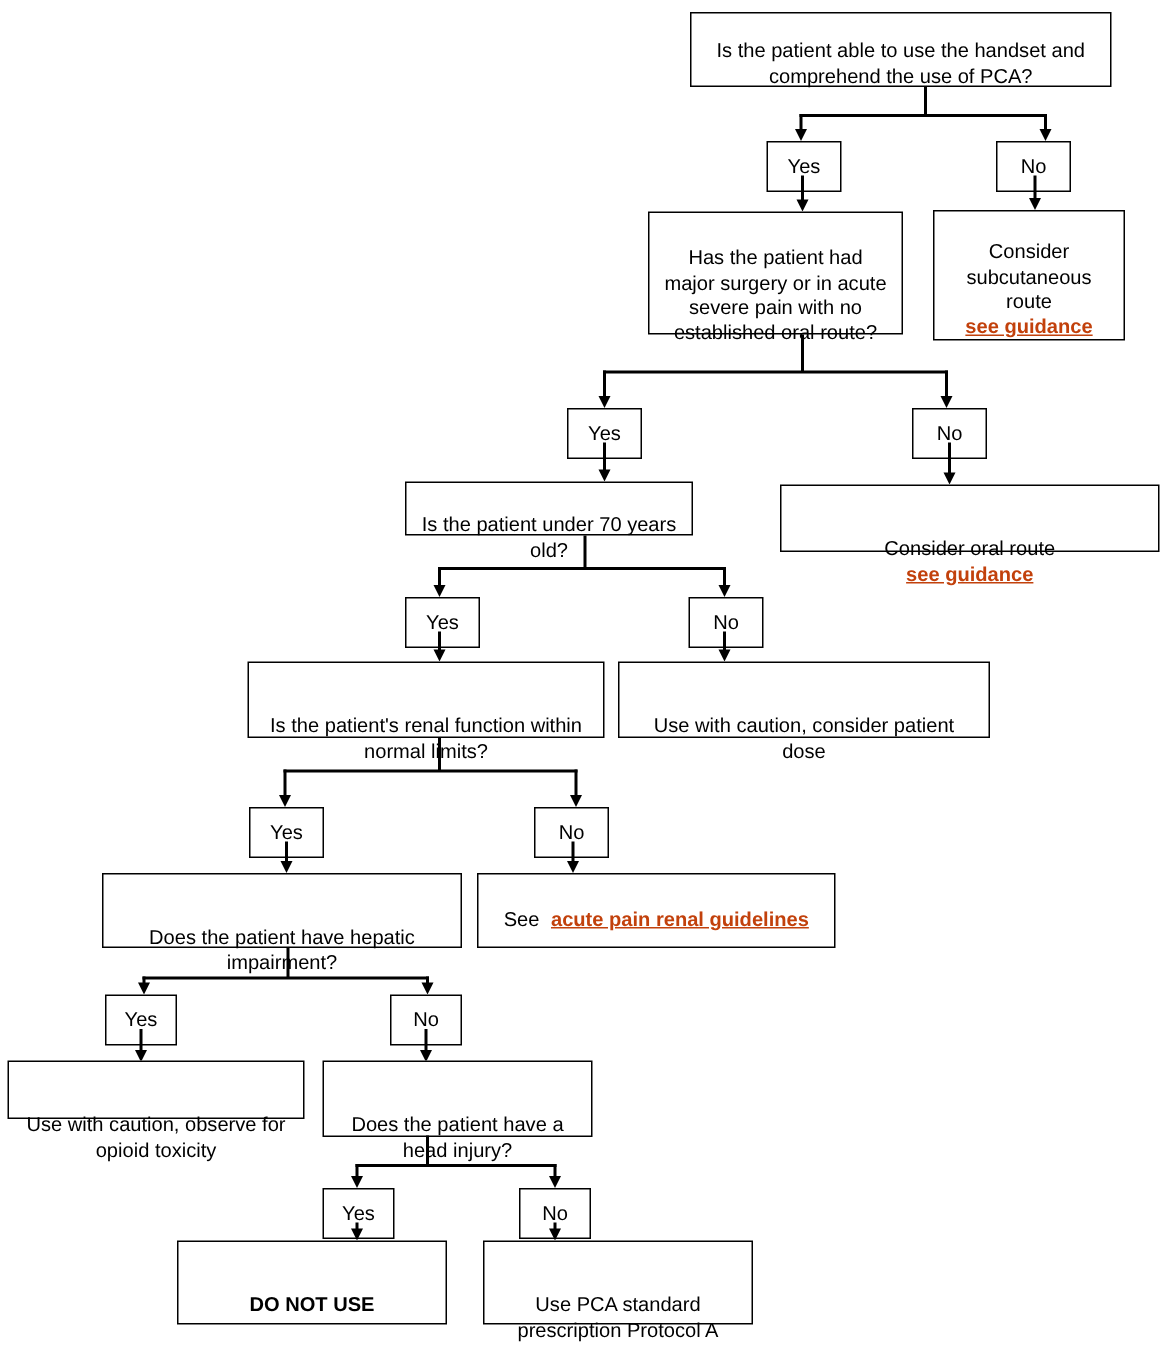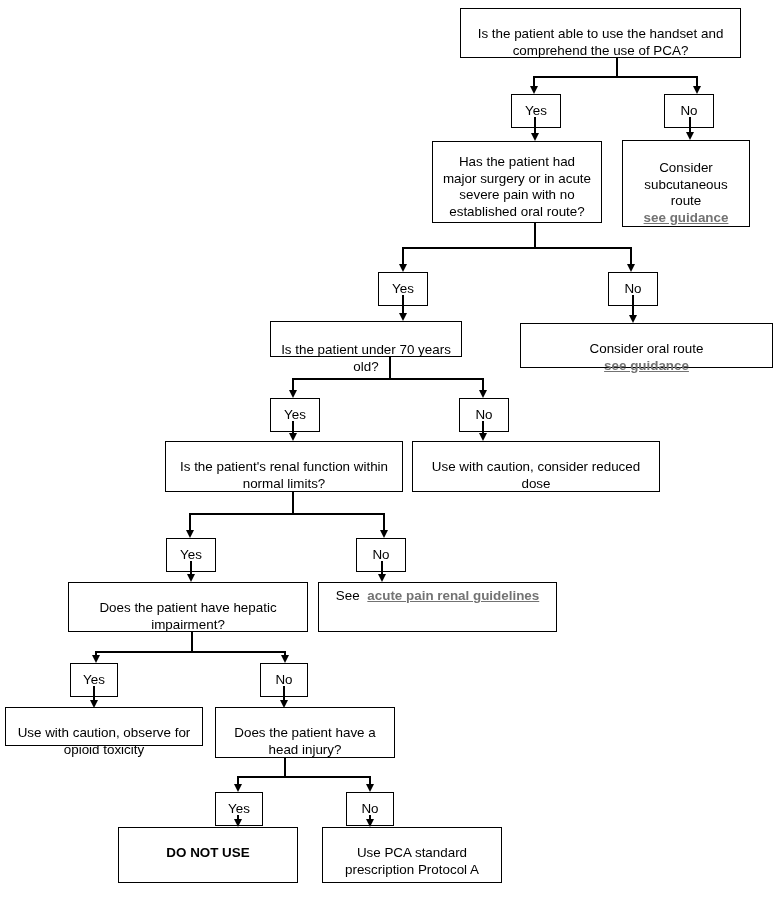--- a/index.html
+++ b/index.html
@@ -12,30 +12,30 @@
     line-height:16.5px;
     color:#000;
   }
   .box{
     position:absolute;
     box-sizing:border-box;
     border:1.5px solid #000;
     background:#fff;
     text-align:center;
   }
-  .q{ padding-top:5px; }
+  .q{ padding-top:22px; }
   .yn{
     display:flex;align-items:center;justify-content:center;
     padding:16px;
   }
   .qt{ white-space:pre-line;margin-top:12px; }
   .link{
     font-weight:bold;
     text-decoration:underline;
-    color:#737373;
+    color:#c2410c;
     cursor:pointer;
   }
   .bold{ font-weight:bold; }
   .vl{ position:absolute; width:1.5px; background:#000; }
   .hl{ position:absolute; height:1.5px; background:#000; }
   .ah{
     position:absolute; width:0; height:0;
     border-left:4.5px solid transparent;
     border-right:4.5px solid transparent;
     border-top:8px solid #000;
@@ -63,21 +63,21 @@
   </div>
   <div class="box yn" style="left:664px;top:94px;width:50px;height:23px">
     <span>No</span>
   </div>
 
   <div class="vl" style="left:534.25px;top:117px;height:17px"></div>
   <div class="ah" style="left:530.5px;top:133px"></div>
   <div class="vl" style="left:689.25px;top:117px;height:16px"></div>
   <div class="ah" style="left:685.5px;top:132px"></div>
 
-  <div class="box q" style="left:432px;top:141px;width:170px;height:82px;padding-top:0">
+  <div class="box q" style="left:432px;top:141px;width:170px;height:82px;padding-top:10px">
     <div class="qt">Has the patient had
 major surgery or in acute
 severe pain with no
 established oral route?</div>
   </div>
 
   <div class="box q" style="left:622px;top:140px;width:128px;height:87px;padding-top:7px">
     <div class="qt">Consider
 subcutaneous
 route</div>
@@ -130,21 +130,21 @@
   <div class="ah" style="left:288.5px;top:433px"></div>
   <div class="vl" style="left:482.25px;top:421px;height:13px"></div>
   <div class="ah" style="left:478.5px;top:433px"></div>
 
   <div class="box q" style="left:165px;top:441px;width:238px;height:51px">
     <div class="qt">Is the patient's renal function within
 normal limits?</div>
   </div>
 
   <div class="box q" style="left:412px;top:441px;width:248px;height:51px">
-    <div class="qt">Use with caution, consider reduced
+    <div class="qt">Use with caution, consider patient
 dose</div>
   </div>
 
   <div class="vl" style="left:292.25px;top:492px;height:22px"></div>
   <div class="hl" style="left:189.25px;top:513px;width:195.5px"></div>
   <div class="vl" style="left:189.25px;top:513px;height:18px"></div>
   <div class="ah" style="left:185.5px;top:530px"></div>
   <div class="vl" style="left:383.25px;top:513px;height:18px"></div>
   <div class="ah" style="left:379.5px;top:530px"></div>
 

